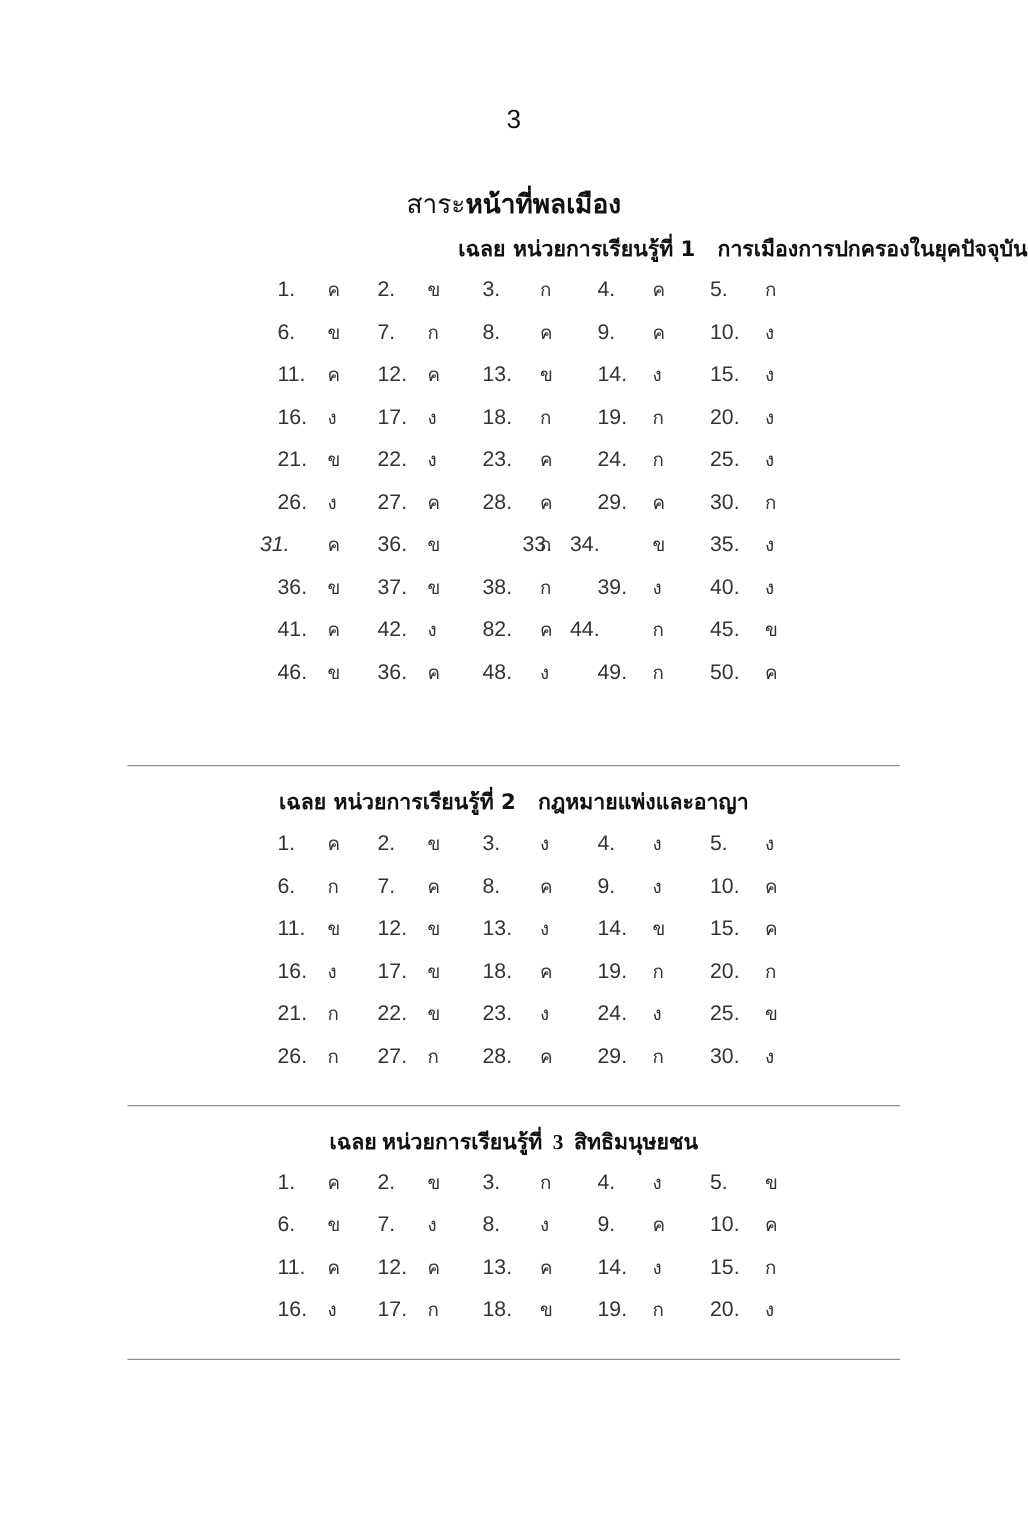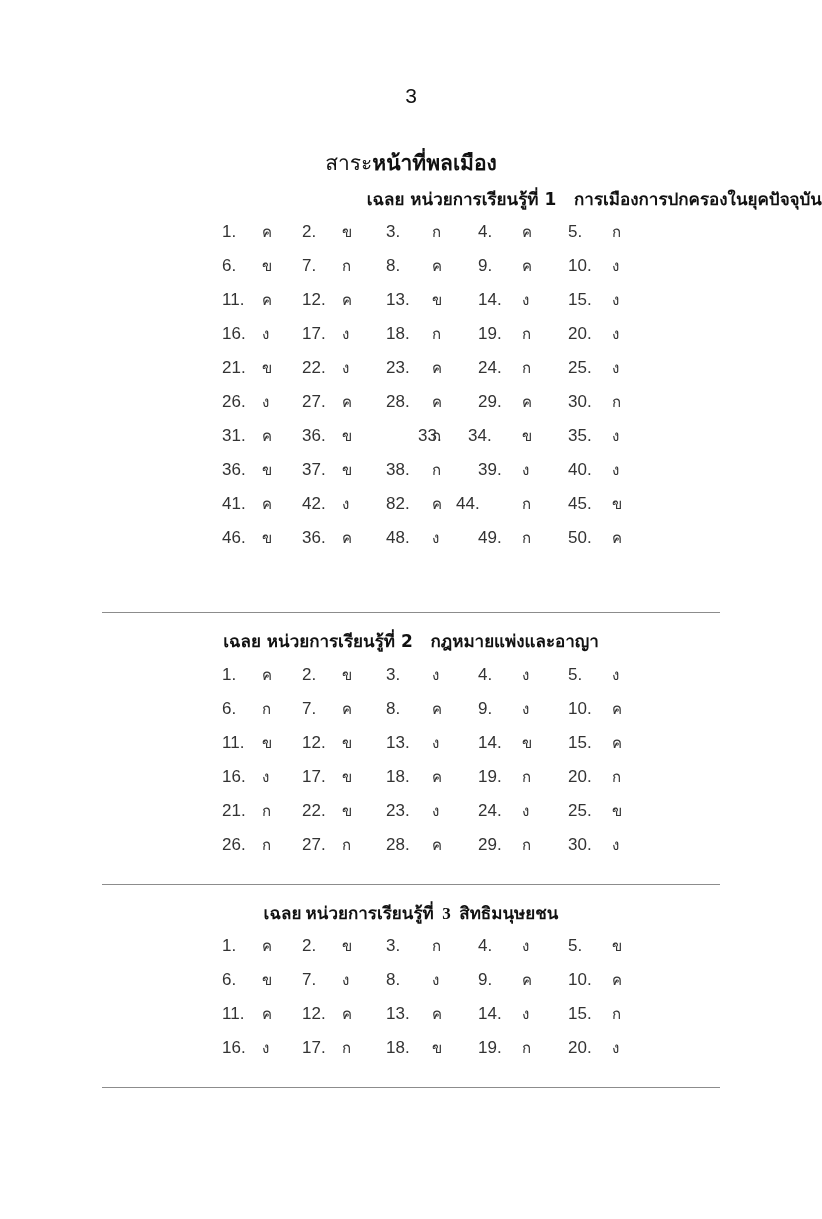--- a/index.html
+++ b/index.html
@@ -155,27 +155,27 @@
       <span class="cell-num" style="left: 302px;">27.</span>
       <span class="cell-ans" style="left: 342px;">ค</span>
       <span class="cell-num" style="left: 386px;">28.</span>
       <span class="cell-ans" style="left: 432px;">ค</span>
       <span class="cell-num" style="left: 478px;">29.</span>
       <span class="cell-ans" style="left: 522px;">ค</span>
       <span class="cell-num" style="left: 568px;">30.</span>
       <span class="cell-ans" style="left: 612px;">ก</span>
     </div>
     <div class="row" style="top: 204px;">
-      <span class="cell-num" style="left: 222px;">31.</span>
+      <span class="cell-num" style="left: 208px; font-style: italic;">31.</span>
       <span class="cell-ans" style="left: 262px;">ค</span>
       <span class="cell-num" style="left: 302px;">36.</span>
       <span class="cell-ans" style="left: 342px;">ข</span>
       <span class="cell-num" style="left: 386px; margin-left: 32px;">33.</span>
       <span class="cell-ans" style="left: 432px;">ก</span>
-      <span class="cell-num" style="left: 468px;">34.</span>
+      <span class="cell-num" style="left: 456px;">34.</span>
       <span class="cell-ans" style="left: 522px;">ข</span>
       <span class="cell-num" style="left: 568px;">35.</span>
       <span class="cell-ans" style="left: 612px;">ง</span>
     </div>
     <div class="row" style="top: 238px;">
       <span class="cell-num" style="left: 222px;">36.</span>
       <span class="cell-ans" style="left: 262px;">ข</span>
       <span class="cell-num" style="left: 302px;">37.</span>
       <span class="cell-ans" style="left: 342px;">ข</span>
       <span class="cell-num" style="left: 386px;">38.</span>

